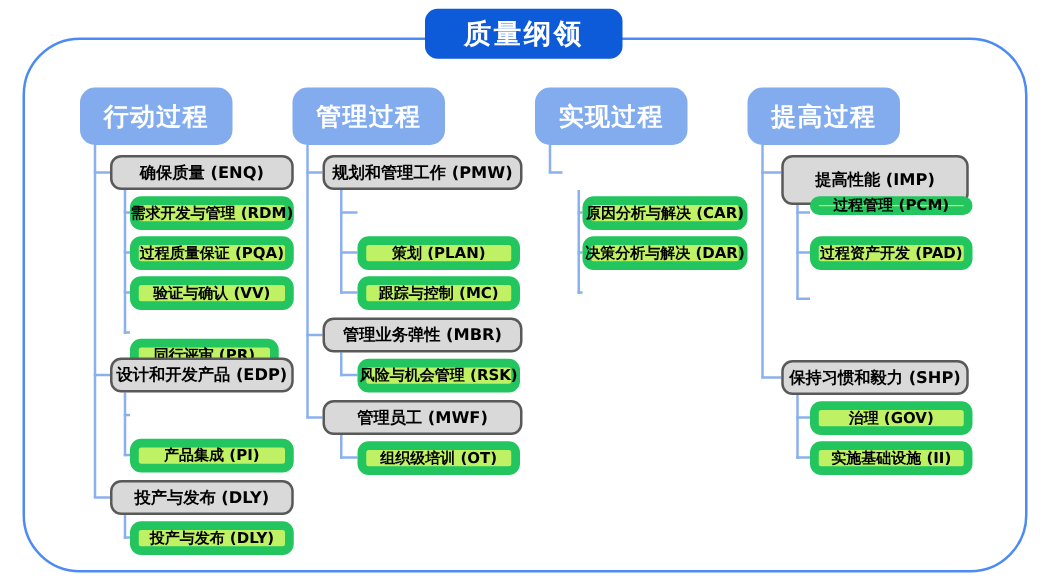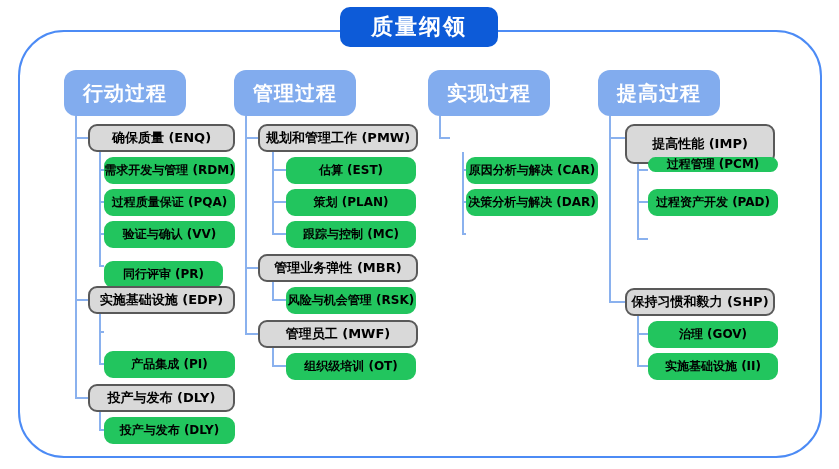--- a/index.html
+++ b/index.html
@@ -23,21 +23,21 @@
     position:absolute;width:122px;height:46px;top:70px;
     background:#82ACEE;border-radius:12px;color:#fff;font-size:20px;
     display:flex;align-items:center;justify-content:center;letter-spacing:1px;z-index:2;
   }
   .gbox{
     position:absolute;background:#D9D9D9;border:2px solid #595959;border-radius:9px;
     display:flex;align-items:center;justify-content:center;
     font-size:13px;white-space:nowrap;z-index:2;box-sizing:border-box;
   }
   .cbox{
-    position:absolute;background:#22c55e;border:2px solid #22c55e;border-radius:9px;
+    position:absolute;background:#bef264;border:7px solid #22c55e;border-radius:9px;
     display:flex;align-items:center;justify-content:center;
     font-size:12px;white-space:nowrap;z-index:2;box-sizing:border-box;
   }
   .cbox.wrap{white-space:normal;text-align:center;line-height:1.25;}
   .vl{position:absolute;width:2px;background:#8AB1EE;z-index:1;}
   .hl{position:absolute;height:2px;background:#8AB1EE;z-index:1;}
 </style>
 </head>
 <body>
 
@@ -47,43 +47,42 @@
 
   <div class="hdr" style="left:64px">行动过程</div>
   <div class="hdr" style="left:234px">管理过程</div>
   <div class="hdr" style="left:428px">实现过程</div>
   <div class="hdr" style="left:598px">提高过程</div>
 
   <div class="gbox" style="left:88px;top:124px;width:147px;height:28px">确保质量 (ENQ)</div>
   <div class="cbox" style="left:104px;top:157px;width:131px;height:27px">需求开发与管理 (RDM)</div>
   <div class="cbox" style="left:104px;top:189px;width:131px;height:27px">过程质量保证 (PQA)</div>
   <div class="cbox" style="left:104px;top:221px;width:131px;height:27px">验证与确认 (VV)</div>
-  <div class="cbox" style="left:104px;top:261px;width:119px;height:27px">同行评审 (PR)</div>
-  <div class="gbox" style="left:88px;top:286px;width:147px;height:28px">实施基础设施 (EDP)</div>
+  <div class="cbox" style="left:104px;top:271px;width:119px;height:27px">同行评审 (PR)</div>
+  <div class="gbox" style="left:88px;top:286px;width:147px;height:28px">设计和开发产品 (EDP)</div>
   <div class="cbox" style="left:104px;top:351px;width:131px;height:27px">产品集成 (PI)</div>
   <div class="gbox" style="left:88px;top:384px;width:147px;height:28px">投产与发布 (DLY)</div>
   <div class="cbox" style="left:104px;top:417px;width:131px;height:27px">投产与发布 (DLY)</div>
 
   <div class="vl" style="left:75px;top:116px;height:282px"></div>
   <div class="hl" style="left:75px;top:137px;width:13px"></div>
   <div class="hl" style="left:75px;top:299px;width:13px"></div>
   <div class="hl" style="left:75px;top:397px;width:13px"></div>
   <div class="vl" style="left:99px;top:152px;height:115px"></div>
   <div class="hl" style="left:99px;top:169px;width:5px"></div>
   <div class="hl" style="left:99px;top:201px;width:5px"></div>
   <div class="hl" style="left:99px;top:233px;width:5px"></div>
   <div class="hl" style="left:99px;top:265px;width:5px"></div>
   <div class="vl" style="left:99px;top:314px;height:51px"></div>
   <div class="hl" style="left:99px;top:331px;width:5px"></div>
   <div class="hl" style="left:99px;top:363px;width:5px"></div>
   <div class="vl" style="left:99px;top:412px;height:19px"></div>
   <div class="hl" style="left:99px;top:429px;width:5px"></div>
 
   <div class="gbox" style="left:258px;top:124px;width:160px;height:28px">规划和管理工作 (PMW)</div>
-  <div class="cbox" style="left:286px;top:157px;width:130px;height:27px">估算 (EST)</div>
   <div class="cbox" style="left:286px;top:189px;width:130px;height:27px">策划 (PLAN)</div>
   <div class="cbox" style="left:286px;top:221px;width:130px;height:27px">跟踪与控制 (MC)</div>
   <div class="gbox" style="left:258px;top:254px;width:160px;height:28px">管理业务弹性 (MBR)</div>
   <div class="cbox" style="left:286px;top:287px;width:130px;height:27px">风险与机会管理 (RSK)</div>
   <div class="gbox" style="left:258px;top:320px;width:160px;height:28px">管理员工 (MWF)</div>
   <div class="cbox" style="left:286px;top:353px;width:130px;height:27px">组织级培训 (OT)</div>
 
   <div class="vl" style="left:245px;top:116px;height:218px"></div>
   <div class="hl" style="left:245px;top:137px;width:13px"></div>
   <div class="hl" style="left:245px;top:267px;width:13px"></div>

